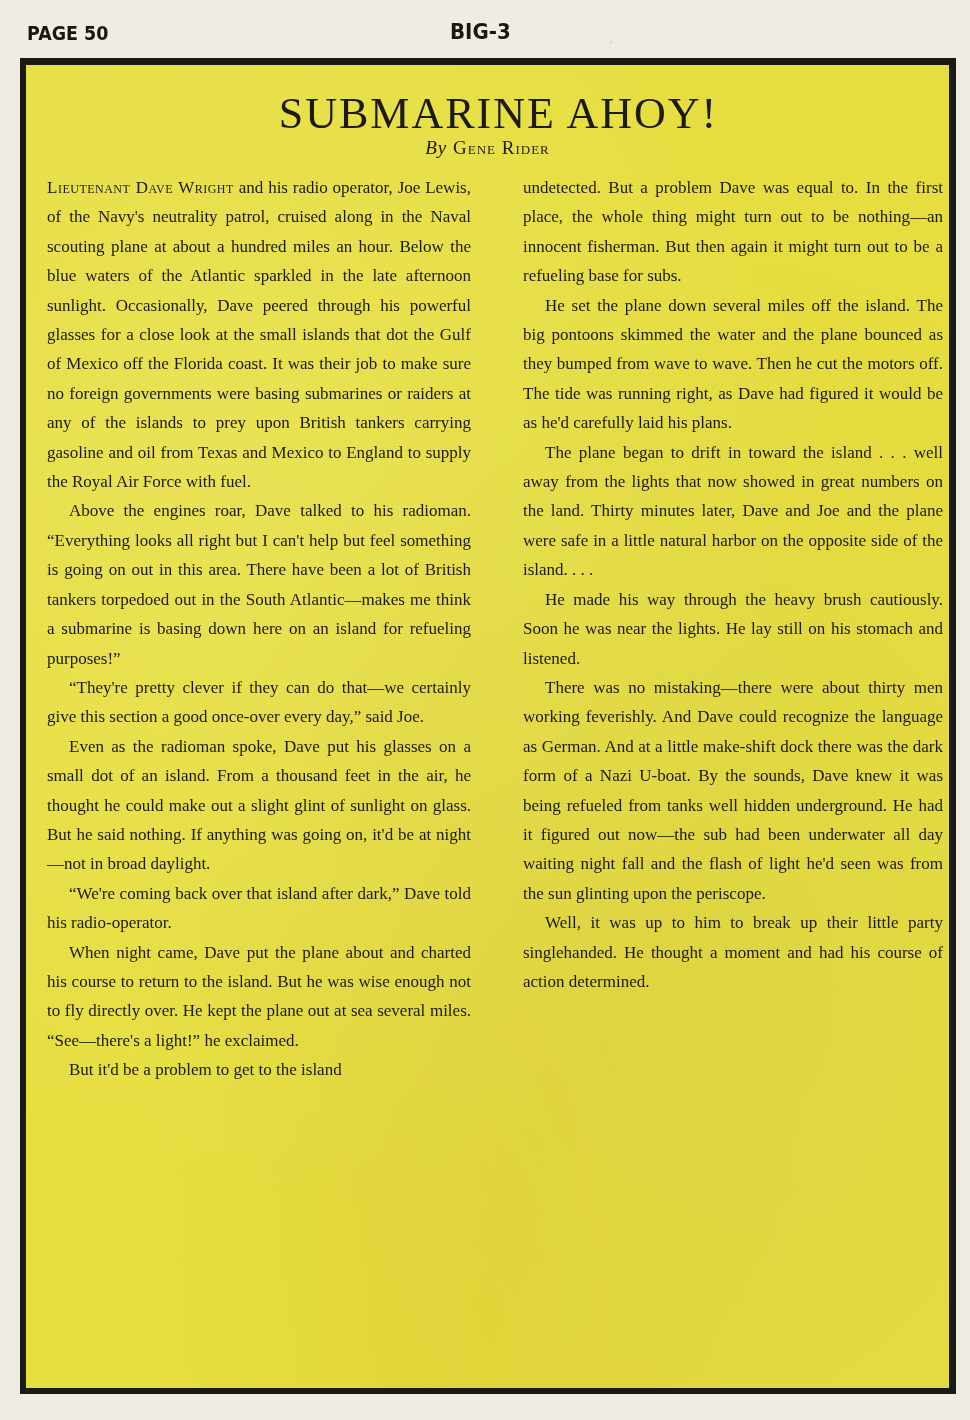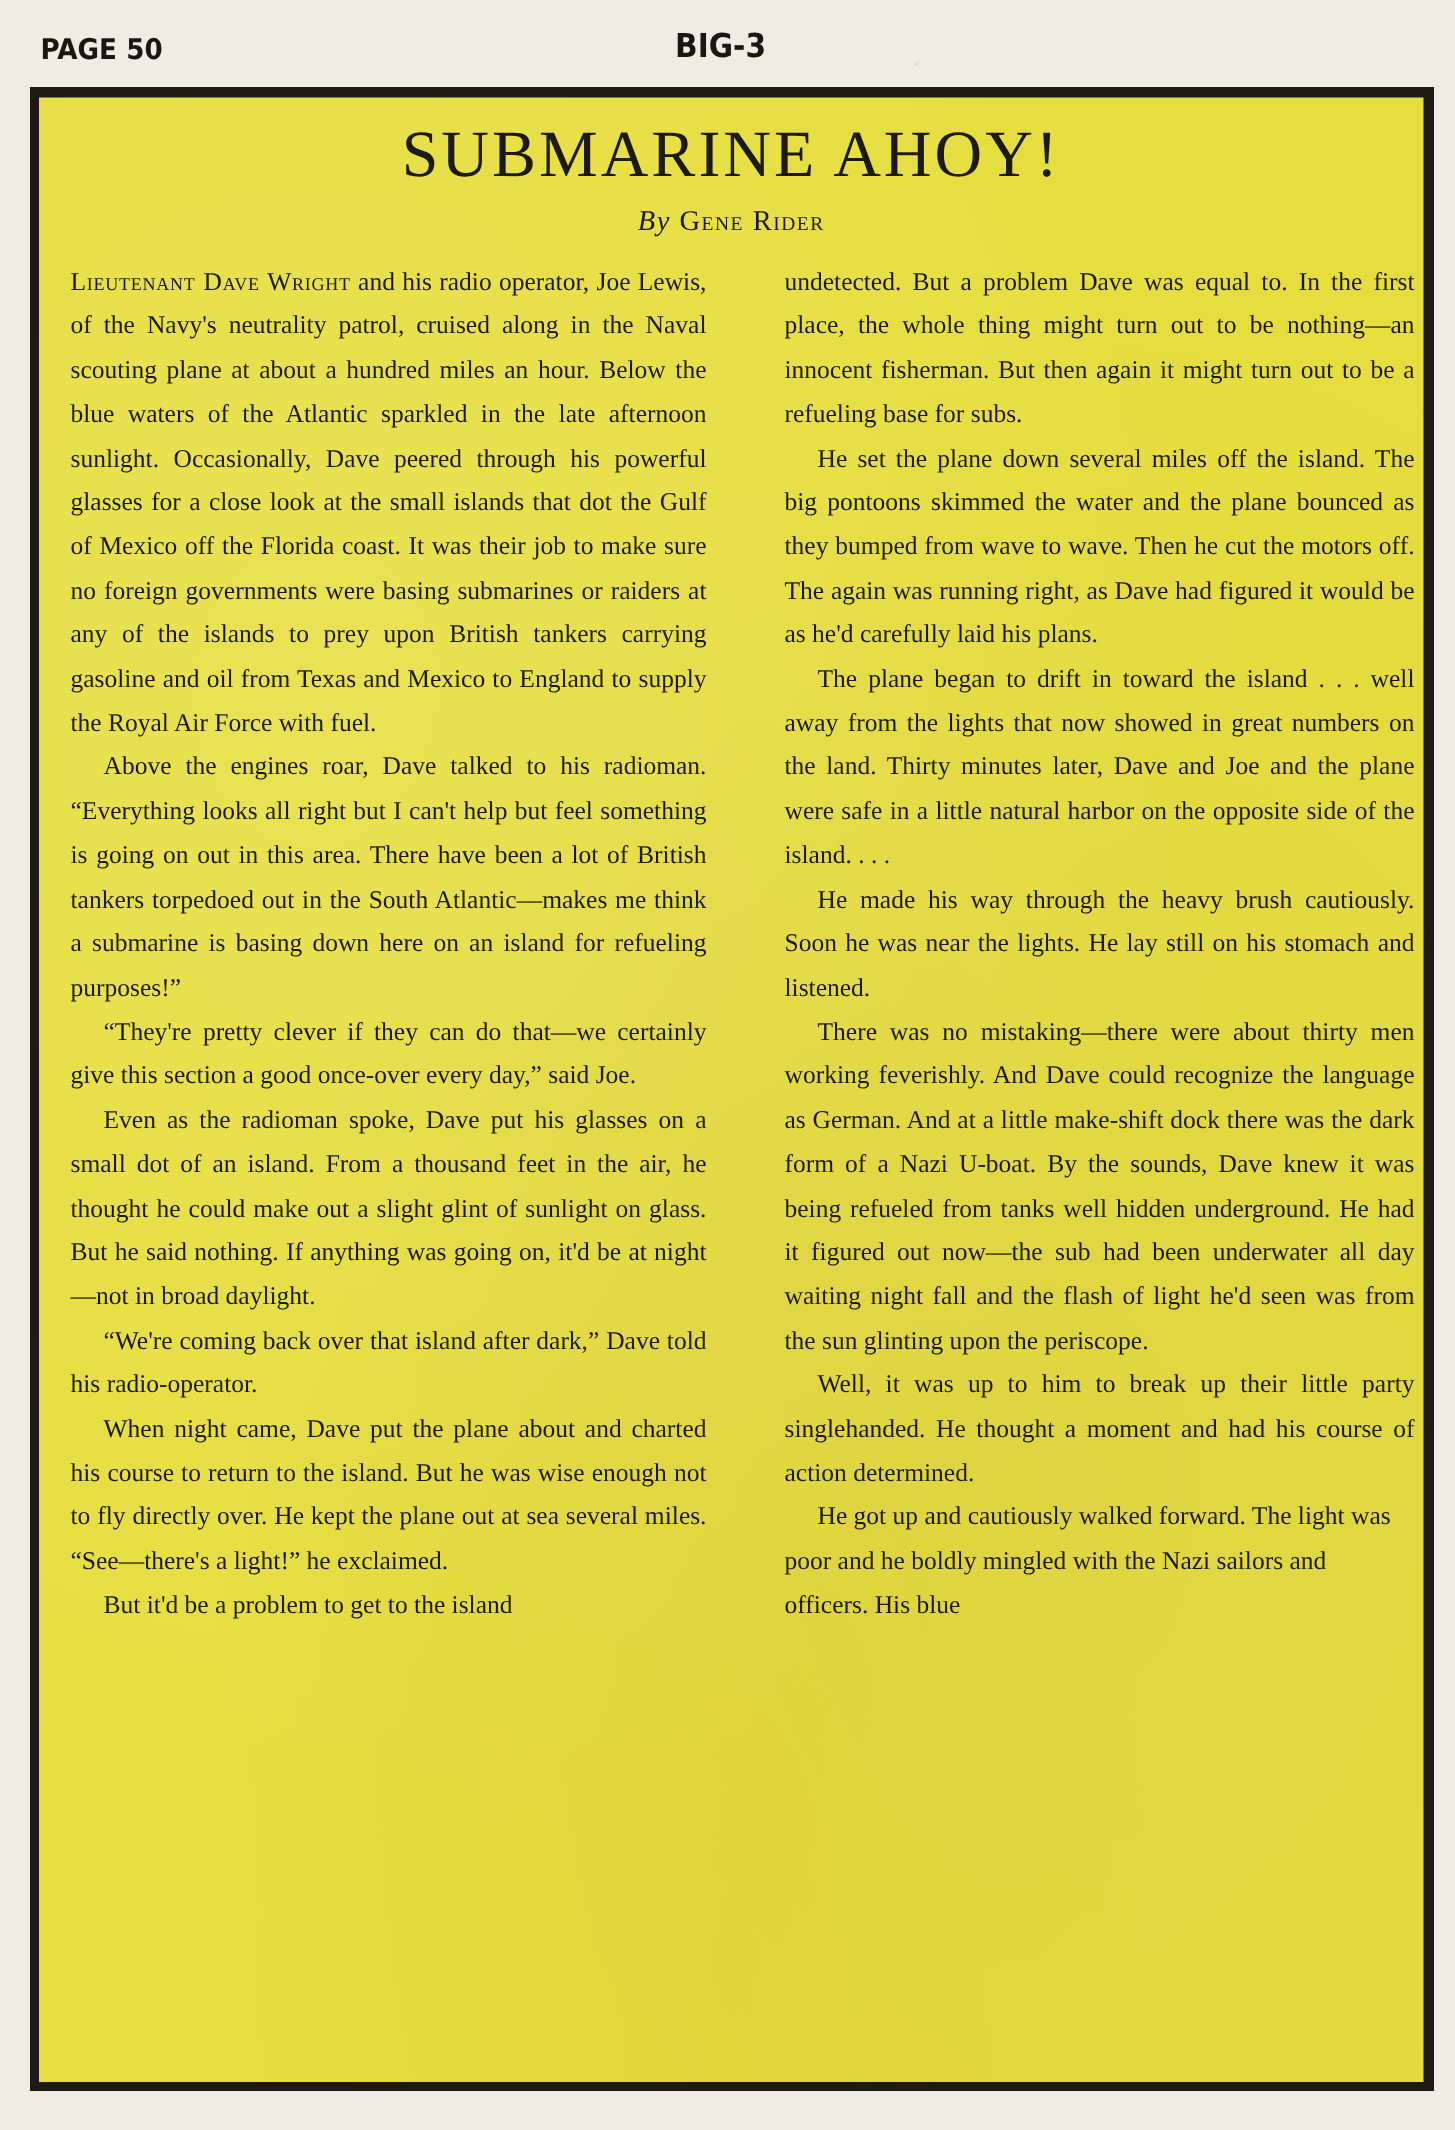--- a/index.html
+++ b/index.html
@@ -69,21 +69,21 @@
     position: absolute;
     top: 12px;
     left: 0;
     width: 100%;
     text-align: center;
     font-family: "Liberation Serif", "DejaVu Serif", serif;
     font-size: 44px;
     letter-spacing: 2px;
     font-weight: normal;
     color: #1d1a12;
-    margin: 0;
+    margin: 11px;
   }
   .byline {
     position: absolute;
     top: 72px;
     left: 0;
     width: 100%;
     text-align: center;
     font-family: "Liberation Serif", "DejaVu Serif", serif;
     font-size: 19px;
     color: #1d1a12;
@@ -148,20 +148,19 @@
     <p>Above the engines roar, Dave talked to his radioman. “Everything looks all right but I can't help but feel something is going on out in this area. There have been a lot of British tankers torpedoed out in the South Atlantic—makes me think a submarine is basing down here on an island for refueling purposes!”</p>
     <p>“They're pretty clever if they can do that—we certainly give this section a good once-over every day,” said Joe.</p>
     <p>Even as the radioman spoke, Dave put his glasses on a small dot of an island. From a thousand feet in the air, he thought he could make out a slight glint of sunlight on glass. But he said nothing. If anything was going on, it'd be at night—not in broad daylight.</p>
     <p>“We're coming back over that island after dark,” Dave told his radio-operator.</p>
     <p>When night came, Dave put the plane about and charted his course to return to the island. But he was wise enough not to fly directly over. He kept the plane out at sea several miles. “See—there's a light!” he exclaimed.</p>
     <p style="text-align:left">But it'd be a problem to get to the island</p>
   </div>
 
   <div class="column column-right">
     <p class="cont">undetected. But a problem Dave was equal to. In the first place, the whole thing might turn out to be nothing—an innocent fisherman. But then again it might turn out to be a refueling base for subs.</p>
-    <p>He set the plane down several miles off the island. The big pontoons skimmed the water and the plane bounced as they bumped from wave to wave. Then he cut the motors off. The again was running right, as Dave had figured it would be as he'd carefully laid his plans.</p>
+    <p>He set the plane down several miles off the island. The big pontoons skimmed the water and the plane bounced as they bumped from wave to wave. Then he cut the motors off. The tide was running right, as Dave had figured it would be as he'd carefully laid his plans.</p>
     <p>The plane began to drift in toward the island . . . well away from the lights that now showed in great numbers on the land. Thirty minutes later, Dave and Joe and the plane were safe in a little natural harbor on the opposite side of the island. . . .</p>
     <p>He made his way through the heavy brush cautiously. Soon he was near the lights. He lay still on his stomach and listened.</p>
     <p>There was no mistaking—there were about thirty men working feverishly. And Dave could recognize the language as German. And at a little make-shift dock there was the dark form of a Nazi U-boat. By the sounds, Dave knew it was being refueled from tanks well hidden underground. He had it figured out now—the sub had been underwater all day waiting night fall and the flash of light he'd seen was from the sun glinting upon the periscope.</p>
     <p>Well, it was up to him to break up their little party singlehanded. He thought a moment and had his course of action determined.</p>
-    <p style="text-align:left">He got up and cautiously walked forward. The light was poor and he boldly mingled with the Nazi sailors and officers. His blue</p>
   </div>
 </div>
 
 </body></html>

